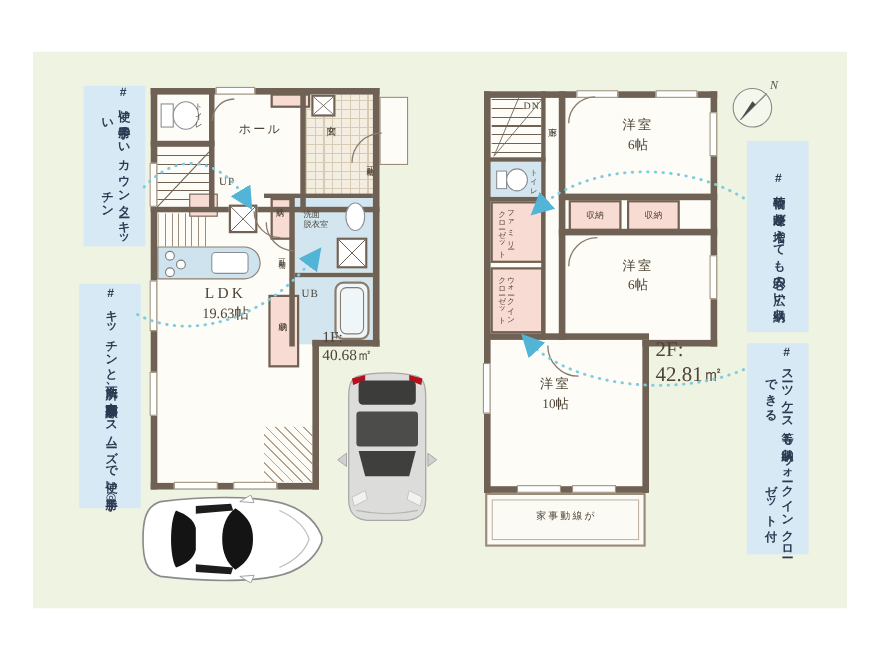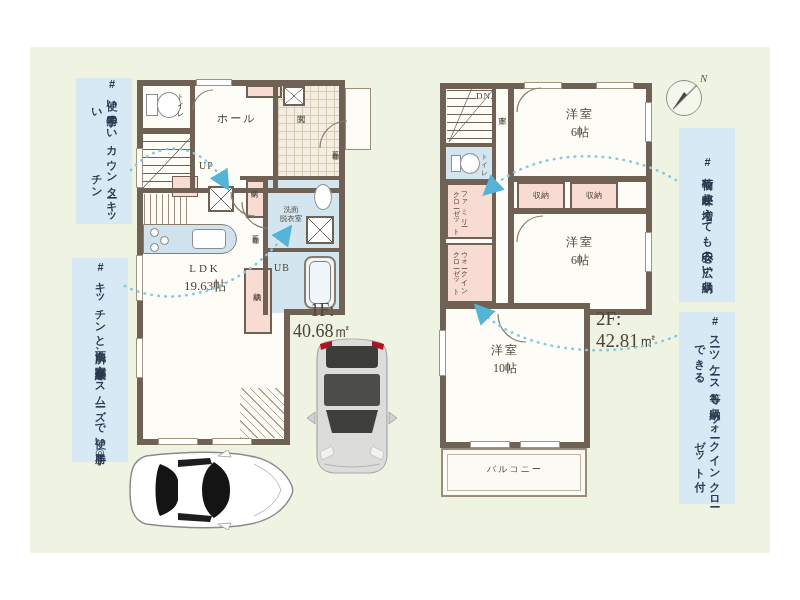--- a/index.html
+++ b/index.html
@@ -94,42 +94,42 @@
     <div class="xbox" style="left:208px;top:186px;width:26px;height:26px;"></div>
     <div class="counter" style="left:143px;top:224px;width:94px;height:30px;"></div>
     <div class="sinkrect" style="left:192px;top:229px;width:34px;height:20px;"></div>
     <div class="dot" style="left:150px;top:228px;width:9px;height:9px;"></div>
     <div class="dot" style="left:160px;top:236px;width:9px;height:9px;"></div>
     <div class="dot" style="left:150px;top:243px;width:9px;height:9px;"></div>
 
     <div class="pinkbox" style="left:246px;top:180px;width:20px;height:38px;"></div>
     <div class="lbl vtext" style="left:250px;top:184px;height:32px;font-size:7px;">収納</div>
     <div class="bluebox" style="left:268px;top:180px;width:71px;height:68px;"></div>
-    <div class="lbl" style="left:276px;top:206px;width:30px;font-size:7.5px;text-align:center;">
+    <div class="lbl" style="left:276px;top:191px;width:30px;font-size:7.5px;">
       <span>洗面</span><br>
       <span>脱衣室</span>
     </div>
     <div class="sinkoval" style="left:314px;top:184px;width:18px;height:26px;"></div>
     <div class="xbox" style="left:306px;top:216px;width:28px;height:28px;"></div>
     <div class="lbl vtext" style="left:252px;top:230px;height:36px;font-size:6.5px;">可動棚</div>
     <div class="bluebox" style="left:268px;top:252px;width:71px;height:61px;"></div>
     <div class="tub" style="left:304px;top:256px;width:32px;height:53px;">
         <div class="in"></div>
       </div>
     <div class="lbl" style="left:274px;top:262px;font-size:10px;letter-spacing:1px;">UB</div>
 
     <div class="lbl" style="left:160px;top:258px;width:90px;text-align:center;">
-      <span style="font-size:11px;letter-spacing:3px;">LDK</span><br>
+      <span style="font-size:14px;letter-spacing:3px;">LDK</span><br>
       <span style="font-size:13px;">19.63帖</span>
     </div>
     <div class="pinkbox" style="left:244px;top:268px;width:28px;height:66px;"></div>
     <div class="lbl vtext" style="left:252px;top:286px;height:32px;font-size:8px;">収納</div>
     <div class="hatch" style="left:240px;top:388px;width:44px;height:50px;"></div>
 
-    <div class="lbl" style="left:293px;top:300px;font-size:18px;z-index:5;text-align:center;">
+    <div class="lbl" style="left:293px;top:300px;font-size:14px;z-index:5;">
       <span>1F:</span><br>
       <span>40.68㎡</span>
     </div>
   </div>
 
   <div>
     <div class="floor" style="left:443px;top:86px;width:206px;height:226px;"></div>
     <div class="floor" style="left:443px;top:312px;width:144px;height:133px;"></div>
 
     <div class="wall" style="left:440px;top:83px;width:212px;height:6px;"></div>
@@ -191,21 +191,21 @@
     </div>
 
     <div class="lbl" style="left:470px;top:340px;width:70px;text-align:center;">
       <span style="font-size:12px;letter-spacing:2px;">洋室</span><br>
       <span style="font-size:12px;">10帖</span>
     </div>
 
     <div class="balc" style="left:441px;top:448px;width:146px;height:49px;">
         <div class="in"></div>
       </div>
-    <div class="lbl" style="left:470px;top:464px;width:90px;text-align:center;font-size:9px;letter-spacing:2px;z-index:5;">バルコニー</div>
+    <div class="lbl" style="left:470px;top:464px;width:90px;text-align:center;font-size:9px;letter-spacing:2px;z-index:5;">家事動線が</div>
 
     <div class="lbl" style="left:596px;top:308px;font-size:19px;z-index:5;">
       <span>2F:</span><br>
       <span>42.81㎡</span>
     </div>
   </div>
 
   <div class="compass" style="left:666px;top:80px;"></div>
   <div class="lbl" style="left:700px;top:72px;font-size:11px;font-style:italic;color:#5a5a5a;z-index:5;">N</div>
 

